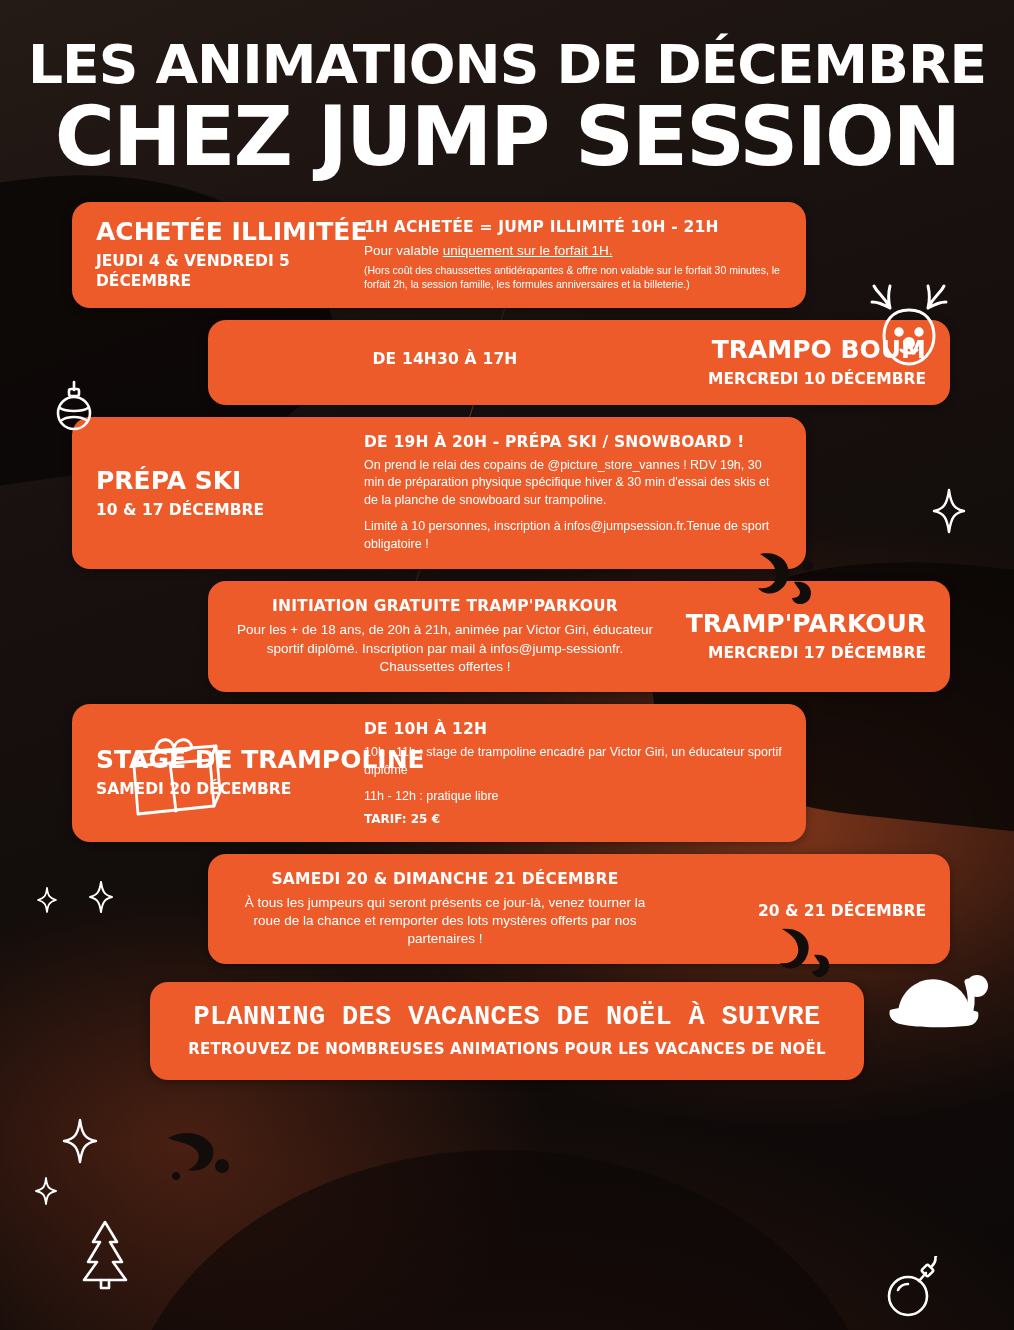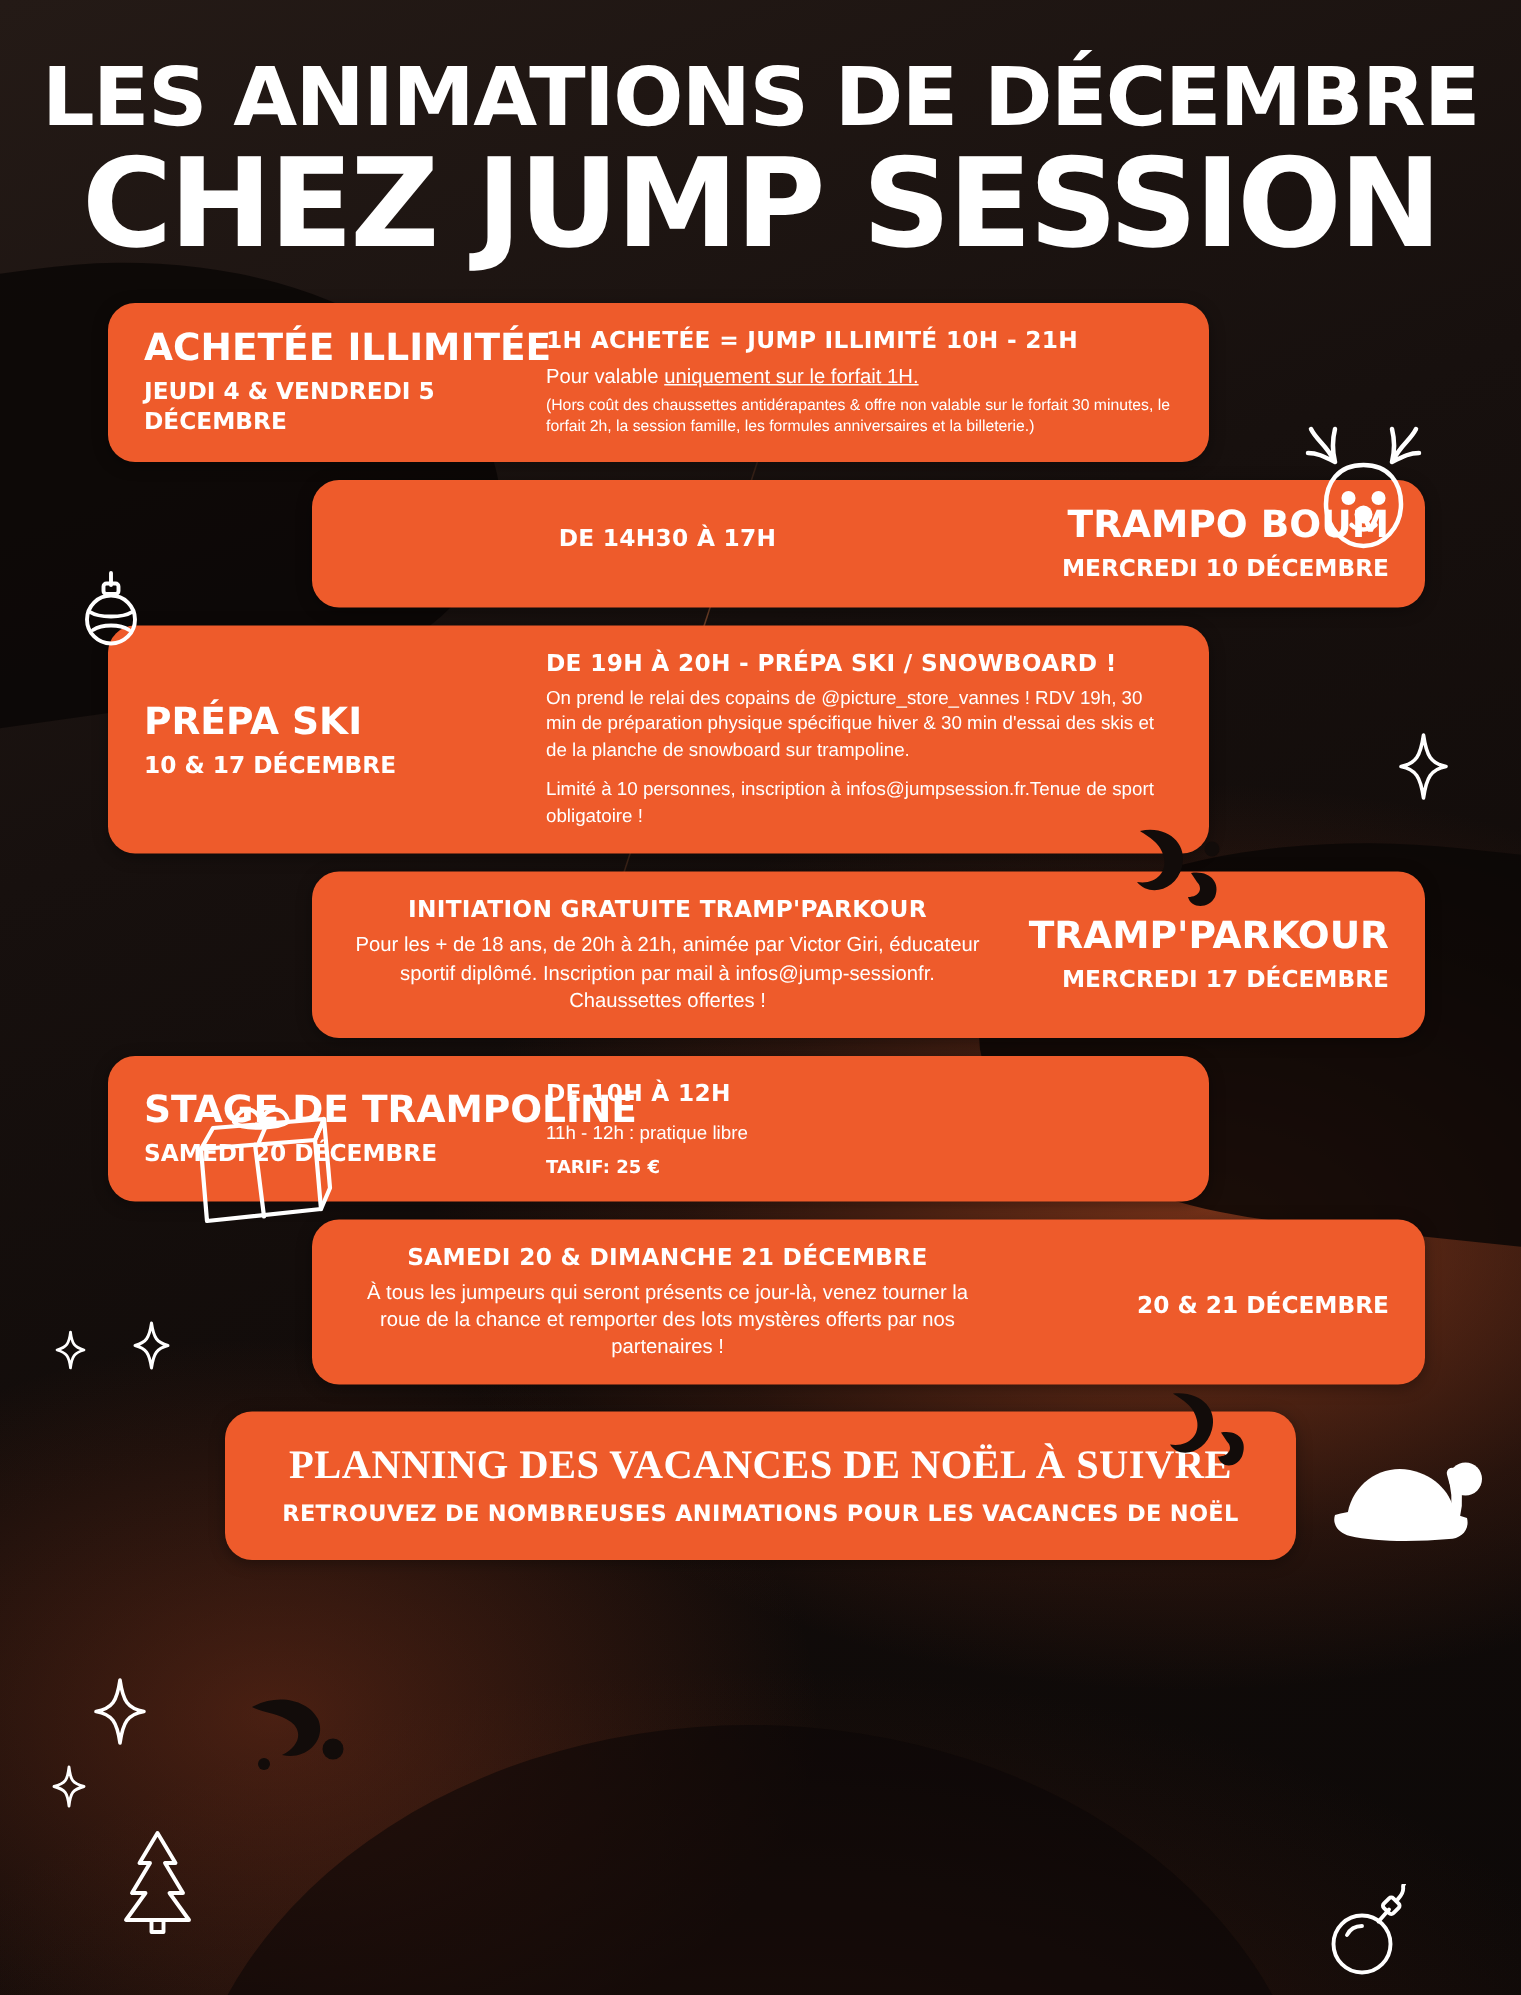--- a/index.html
+++ b/index.html
@@ -158,21 +158,21 @@
   }
 
   
   .banner {
     text-align: center;
     display: block;
     padding: 20px 24px 22px;
     margin-top: 18px;
   }
   .banner .t1 {
-    font-family: Liberation Serif, serif;
+    font-family: Liberation Mono, monospace;
     font-weight: bold;
     font-size: 27px;
     letter-spacing: 0.3px;
   }
   .banner .t2 {
     font-family: "DejaVu Sans", sans-serif;
     font-weight: bold;
     font-size: 15px;
     margin-top: 8px;
     letter-spacing: 0.2px;
@@ -258,20 +258,21 @@
       </div>
     </div>
 
     <div class="card left-wide">
       <div class="side w-left">
         <div class="card-title">STAGE DE TRAMPOLINE</div>
         <div class="card-sub">SAMEDI 20 DÉCEMBRE</div>
       </div>
       <div class="body left">
         <div class="b-head">DE 10H À 12H</div>
+        <div class="b-mid">10h - 11h : stage de trampoline encadré par Victor Giri, un éducateur sportif diplômé</div>
         <div class="b-mid sp">11h - 12h : pratique libre</div>
         <div class="tarif">TARIF: 25 €</div>
       </div>
     </div>
 
     <div class="card right-wide">
       <div class="body center">
         <div class="b-head">SAMEDI 20  &amp; DIMANCHE 21 DÉCEMBRE</div>
         <div class="b-text">À tous les jumpeurs qui seront présents ce jour-là, venez tourner la roue de la chance et remporter des lots mystères offerts par nos partenaires !</div>
       </div>

